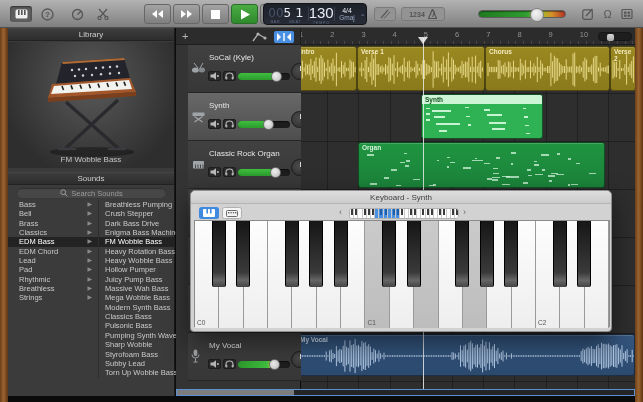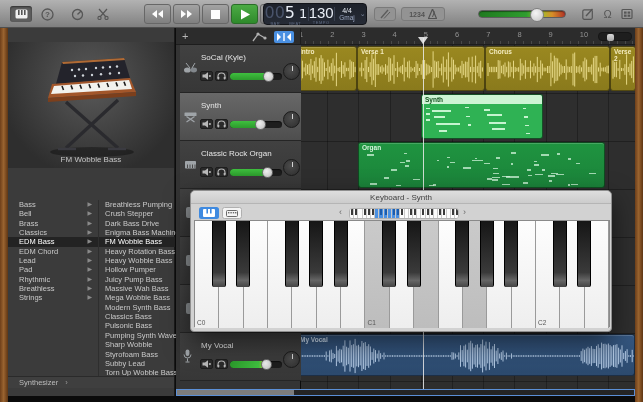--- a/index.html
+++ b/index.html
@@ -63,21 +63,21 @@
   .side-btn{ position:absolute; top:-6px; height:12px; border-radius:3px; background:linear-gradient(#4a4a4a,#3a3a3a);
              border:1px solid #272727; font-size:7.5px; line-height:10px; text-align:center; }
 
   
   #trk-toolbar{ position:absolute; left:176px; top:28px; width:124px; height:17px; background:#2c2c2c;
                 border-bottom:1px solid #1d1d1d; }
   #ruler{ position:absolute; left:300px; top:28px; width:335px; height:17px; background:#2c2c2c;
           border-bottom:1px solid #1d1d1d; border-left:1px solid #1e1e1e; overflow:hidden; }
   .rnum{ position:absolute; top:2px; font-size:7.5px; color:#929292; }
   #headers{ position:absolute; left:176px; top:45px; width:124px; height:344px; background:#343434; }
-  .hrow{ position:absolute; left:4px; width:124px; height:48px;
+  .hrow{ position:absolute; left:12px; width:124px; height:48px;
          background:linear-gradient(#414141,#373737); border-bottom:1px solid #252525; }
   .hrow.sel{ background:linear-gradient(#686868,#4e4e4e); }
   .trk-name{ position:absolute; left:21px; top:8px; font-size:8px; color:#e6e6e6; white-space:nowrap; }
   .ms-btn{ position:absolute; top:26px; width:13px; height:10px; background:#2a2a2a; border:1px solid #1d1d1d;
            border-radius:2px; display:flex; align-items:center; justify-content:center; }
   .vslider{ position:absolute; left:50px; top:28px; width:52px; height:7px; border-radius:3.5px;
             background:#1d1d1d; box-shadow:inset 0 1px 1px rgba(0,0,0,.5); }
   .vfill{ position:absolute; left:0; top:0; height:7px; border-radius:3.5px 0 0 3.5px;
           background:linear-gradient(#3fbf3f,#2c9a2c); }
   .vknob{ position:absolute; top:-2px; width:11px; height:11px; border-radius:50%;
@@ -191,21 +191,21 @@
     <div class="transport" style="left:260px">
       <svg width="11" height="11" viewBox="0 0 11 11">
           <circle cx="5.5" cy="5.5" r="4.5" fill="#d23b2f"></circle>
         </svg>
     </div>
     <div class="transport" style="left:289px;left:289px" hidden=""></div>
 
     <div id="lcd">
       <div class="sec" style="width:46px">
         <div style="display:flex;align-items:baseline;gap:4px;font-family:'DejaVu Sans',sans-serif">
-          <span style="font-size:16px"><span style="color:#49536a">00</span><span>5</span></span>
+          <span style="font-size:12px"><span style="color:#49536a">00</span><span>5</span></span>
           <span style="font-size:13px">1</span>
         </div>
         <div style="display:flex;gap:9px">
           <span class="lbl">BAR</span>
           <span class="lbl">BEAT</span>
         </div>
       </div>
       <div class="lcd-div"></div>
       <div class="sec" style="width:25px">
         <span style="font-size:15px">130</span>
@@ -251,20 +251,21 @@
           <rect x="1" y="1.5" width="10" height="9" rx="1" fill="none" stroke="#565656" stroke-width="1.2"></rect>
           <rect x="3" y="3.5" width="2.6" height="2.2" fill="#565656"></rect>
           <rect x="6.6" y="3.5" width="2.6" height="2.2" fill="#565656"></rect>
           <rect x="3" y="6.6" width="2.6" height="2.2" fill="#565656"></rect>
           <rect x="6.6" y="6.6" width="2.6" height="2.2" fill="#565656"></rect>
         </svg>
     </div>
   </div>
 
   <div id="sidebar">
+    <div class="panel-bar" style="top:0;height:13px;line-height:12px">Library</div>
     <div id="lib-image">
       <svg width="130" height="112" viewBox="0 0 130 112" style="position:absolute;left:18px;top:6px">
         <ellipse cx="66" cy="104" rx="42" ry="5" fill="rgba(0,0,0,.35)"></ellipse>
         <polygon points="36,14 98,10 104,30 30,36" fill="#23232b"></polygon>
         <polygon points="36,14 98,10 99,12 37,16" fill="#b06a34"></polygon>
         <g fill="#cfd4da">
             <circle cx="46" cy="22" r="1.2"></circle>
             <circle cx="53" cy="21.5" r="1.2"></circle>
             <circle cx="60" cy="21" r="1.2"></circle>
             <circle cx="70" cy="20" r="1.2"></circle>
@@ -295,20 +296,28 @@
             <line x1="40" y1="54" x2="92" y2="100"></line>
             <line x1="92" y1="52" x2="40" y2="100"></line>
           </g>
         <g stroke="#3a3a40" stroke-width="2.4">
             <line x1="32" y1="101" x2="50" y2="101"></line>
             <line x1="82" y1="101" x2="100" y2="101"></line>
           </g>
       </svg>
     </div>
     <div id="lib-name">FM Wobble Bass</div>
+    <div class="panel-bar" style="top:144px;height:13px;line-height:12px">Sounds</div>
+    <div id="search">
+      <svg width="8" height="8" viewBox="0 0 8 8">
+          <circle cx="3.2" cy="3.2" r="2.4" fill="none" stroke="#9b9b9b" stroke-width="1"></circle>
+          <line x1="5" y1="5" x2="7.4" y2="7.4" stroke="#9b9b9b" stroke-width="1"></line>
+        </svg>
+      <span>Search Sounds</span>
+    </div>
     <div id="cat-col">
         <div class="lrow"><span>Bass</span><span class="chev">▶</span></div>
         <div class="lrow"><span>Bell</span><span class="chev">▶</span></div>
         <div class="lrow"><span>Brass</span><span class="chev">▶</span></div>
         <div class="lrow"><span>Classics</span><span class="chev">▶</span></div>
         <div class="lrow sel"><span>EDM Bass</span><span class="chev">▶</span></div>
         <div class="lrow"><span>EDM Chord</span><span class="chev">▶</span></div>
         <div class="lrow"><span>Lead</span><span class="chev">▶</span></div>
         <div class="lrow"><span>Pad</span><span class="chev">▶</span></div>
         <div class="lrow"><span>Rhythmic</span><span class="chev">▶</span></div>
@@ -329,24 +338,20 @@
         <div class="lrow">Mega Wobble Bass</div>
         <div class="lrow">Modern Synth Bass</div>
         <div class="lrow">Classics Bass</div>
         <div class="lrow">Pulsonic Bass</div>
         <div class="lrow">Pumping Synth Waves</div>
         <div class="lrow">Sharp Wobble</div>
         <div class="lrow">Styrofoam Bass</div>
         <div class="lrow">Subby Lead</div>
         <div class="lrow">Torn Up Wobble Bass</div>
       </div>
-    <div id="lib-footer">
-      <span>Synthesizer</span>
-      <span style="margin-left:5px;color:#9a9a9a">›</span>
-    </div>
   </div>
 
   <div id="trk-toolbar">
     <div style="position:absolute;left:6px;top:2px;font-size:11px;color:#b8b8b8">+</div>
     <svg width="15" height="12" viewBox="0 0 15 12" style="position:absolute;left:76px;top:3px">
         <polyline points="1,10 6,3 13,7" fill="none" stroke="#b0b0b0" stroke-width="1.3"></polyline>
         <circle cx="6" cy="3" r="1.6" fill="#b0b0b0"></circle>
         <circle cx="13" cy="7" r="1.6" fill="#b0b0b0"></circle>
       </svg>
     <div style="position:absolute;left:98px;top:2.5px;width:20px;height:12px;background:#4a90e2;border-radius:2px;display:flex;align-items:center;justify-content:center">

